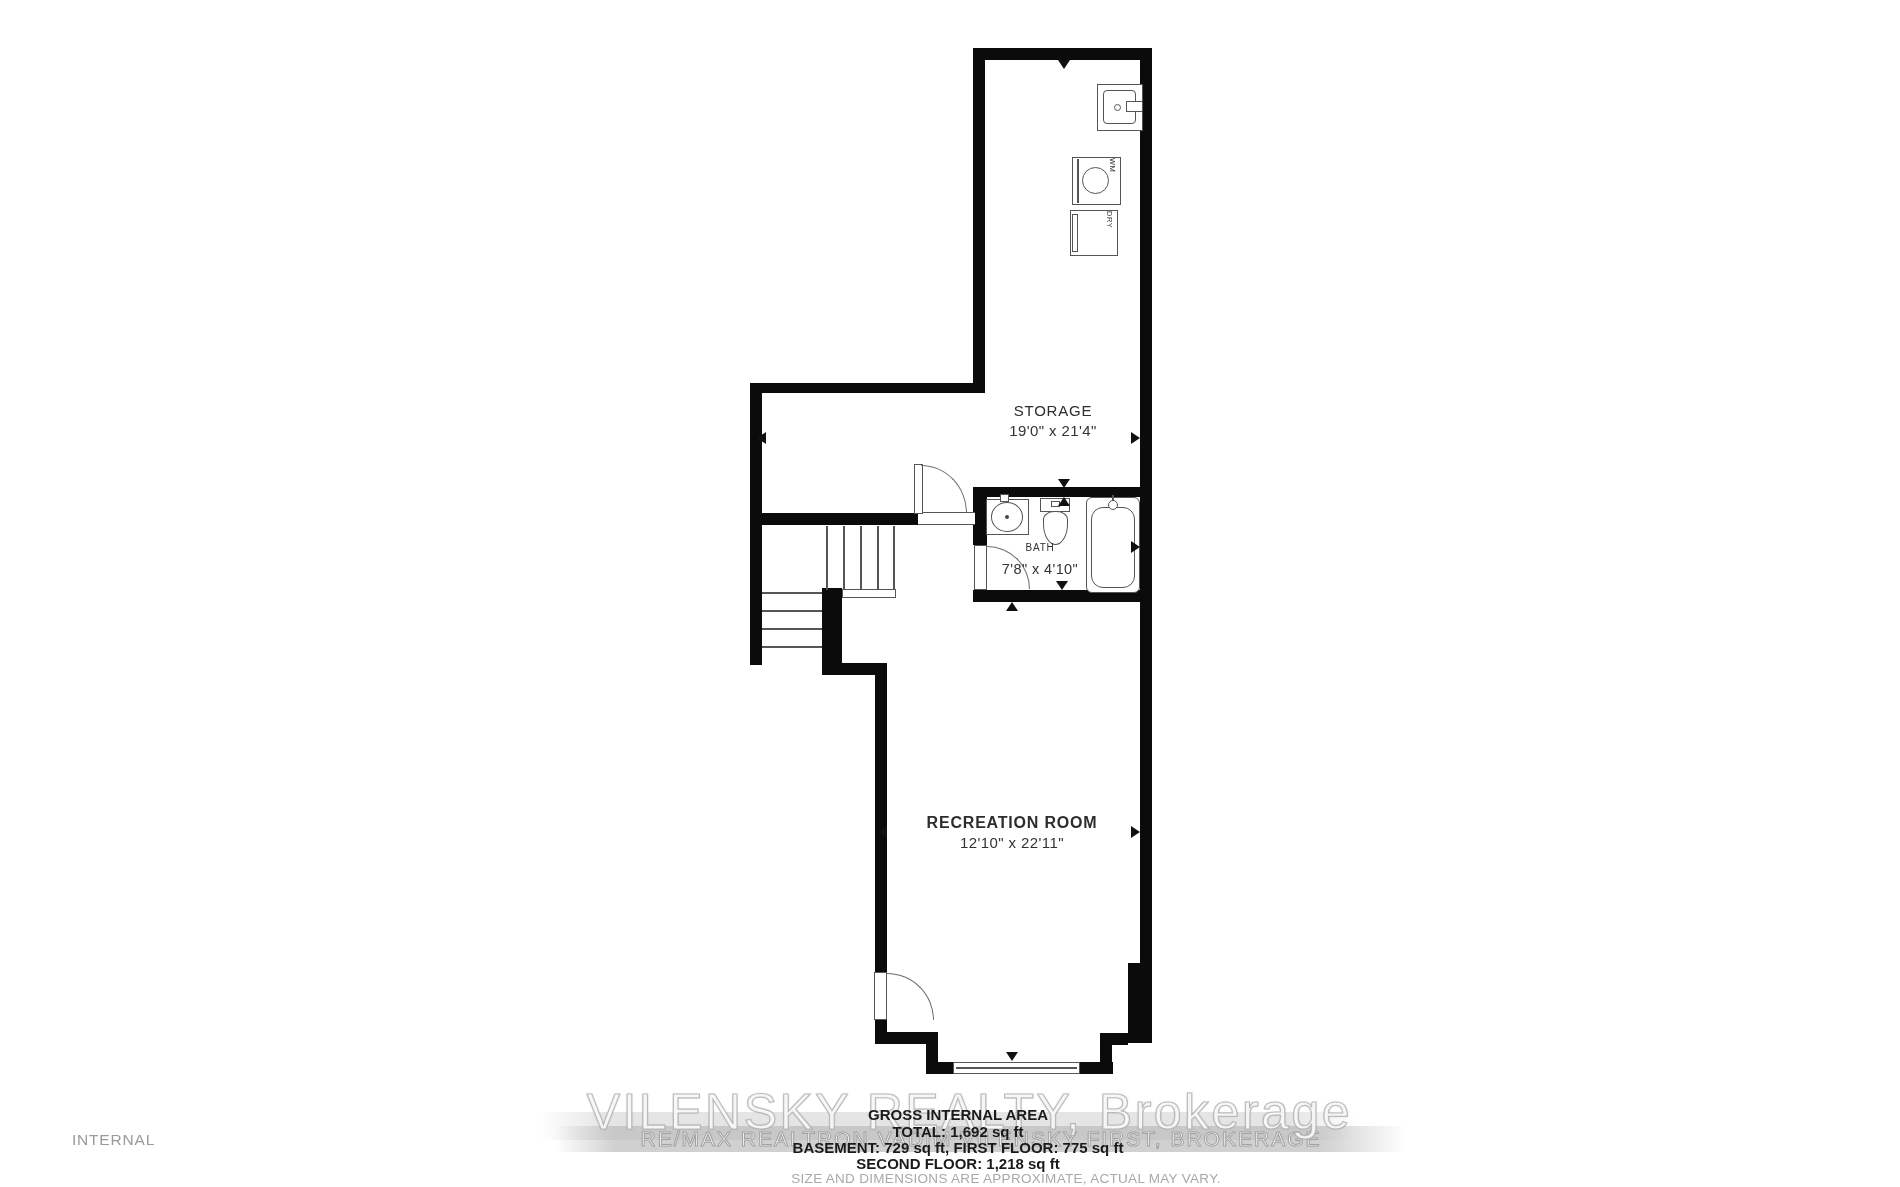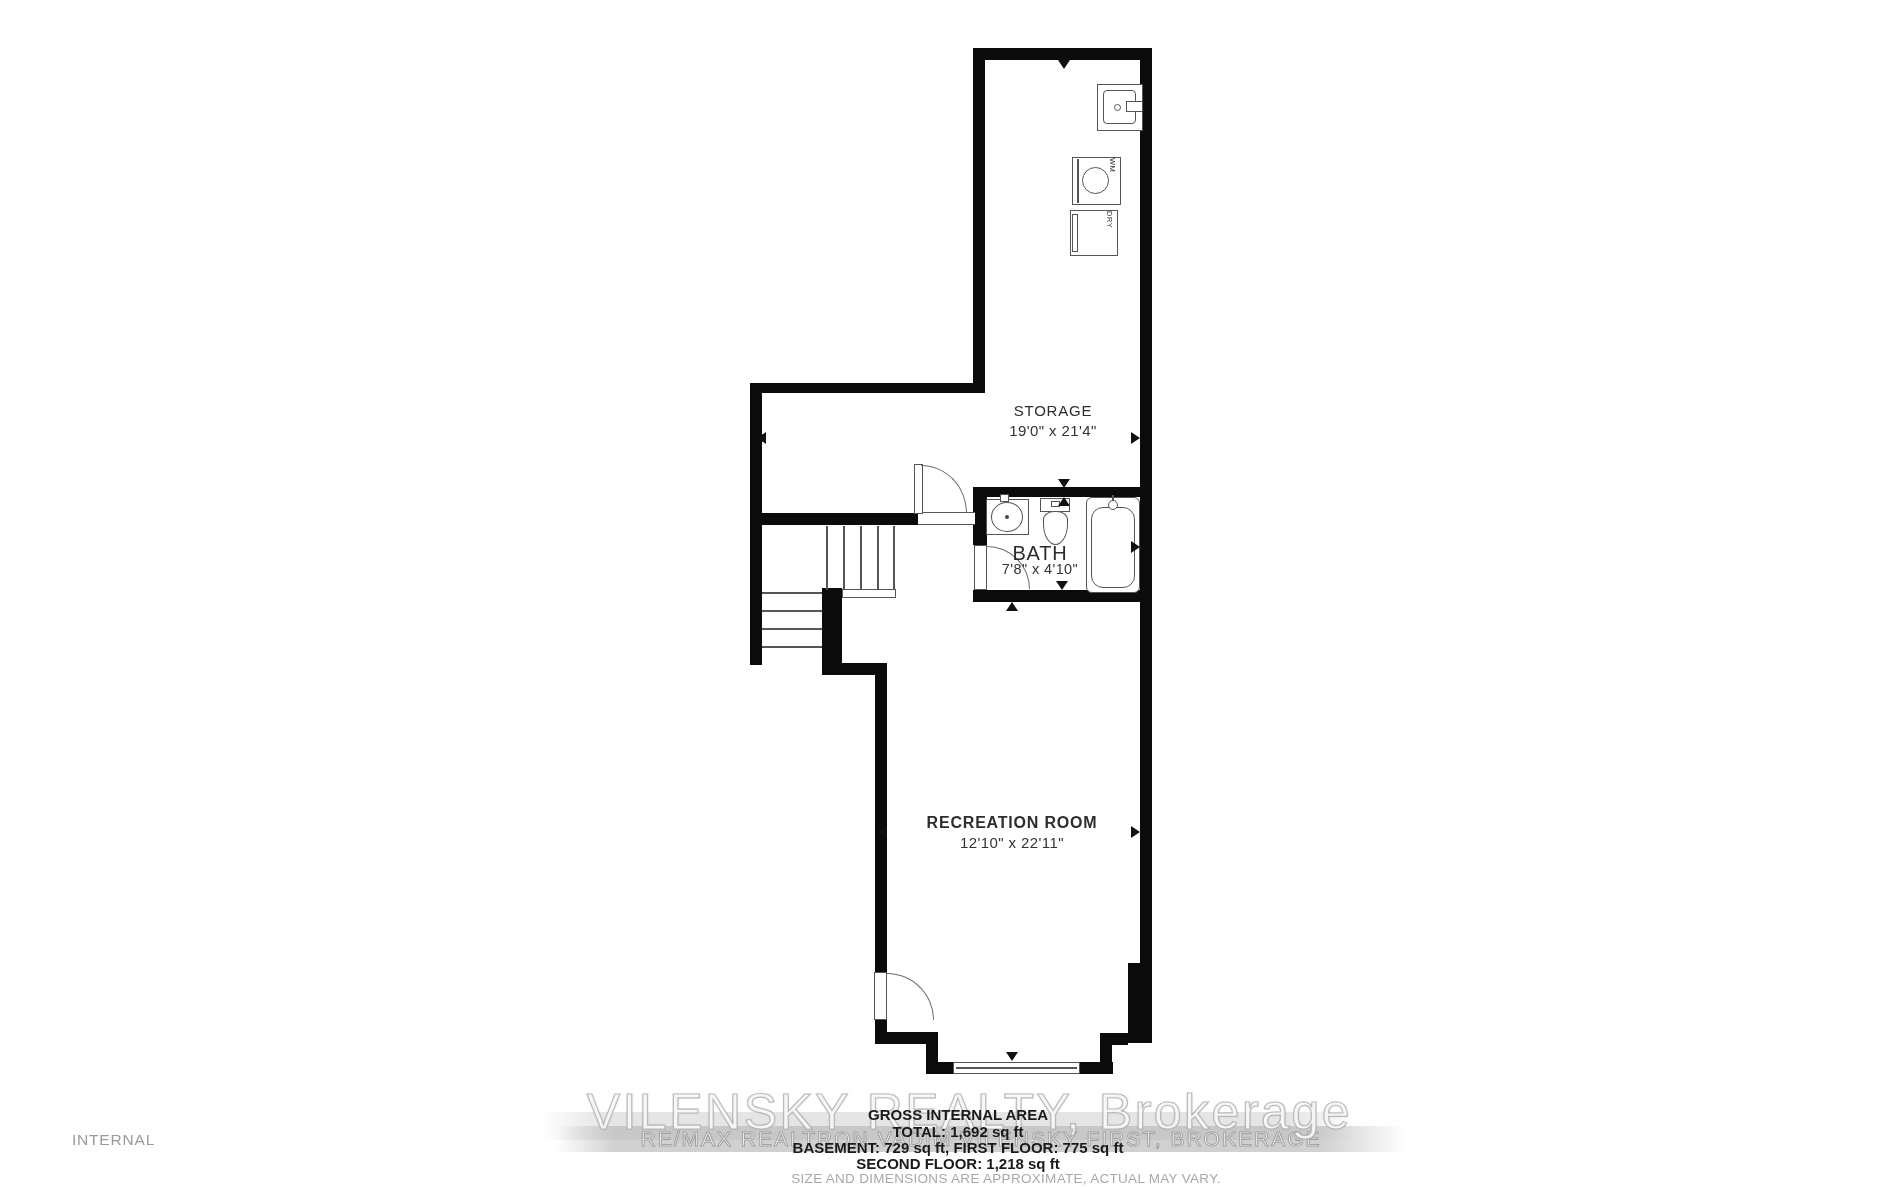--- a/index.html
+++ b/index.html
@@ -121,21 +121,21 @@
   <div class="tri tri-right" style="left:1131px;top:541px;"></div>
   <div class="tri tri-down" style="left:1056px;top:581px;"></div>
   <div class="tri tri-up" style="left:1006px;top:602px;"></div>
   <div class="tri tri-left" style="left:878px;top:826px;"></div>
   <div class="tri tri-right" style="left:1131px;top:826px;"></div>
   <div class="tri tri-down" style="left:1006px;top:1052px;"></div>
 
   <div class="lbl room-name" style="left:1053px;top:402px;">STORAGE</div>
   <div class="lbl room-dim" style="left:1053px;top:422px;">19'0" x 21'4"</div>
 
-  <div class="lbl room-name" style="left:1040px;top:542px;font-size:20px;">BATH</div>
+  <div class="lbl room-name" style="left:1040px;top:542px;font-size:10px;">BATH</div>
   <div class="lbl room-dim" style="left:1040px;top:561px;font-size:14.5px;">7'8" x 4'10"</div>
 
   <div class="lbl room-name" style="left:1012px;top:814px;font-size:16px;font-weight:bold;">RECREATION ROOM</div>
   <div class="lbl room-dim" style="left:1012px;top:834px;">12'10" x 22'11"</div>
 
   <div class="wm-band1"></div>
   <div class="wm-big">VILENSKY REALTY, Brokerage</div>
   <div class="wm-band2">RE/MAX REALTRON VADIM VILENSKY FIRST, BROKERAGE</div>
 
   <div class="floor-lbl">INTERNAL</div>

